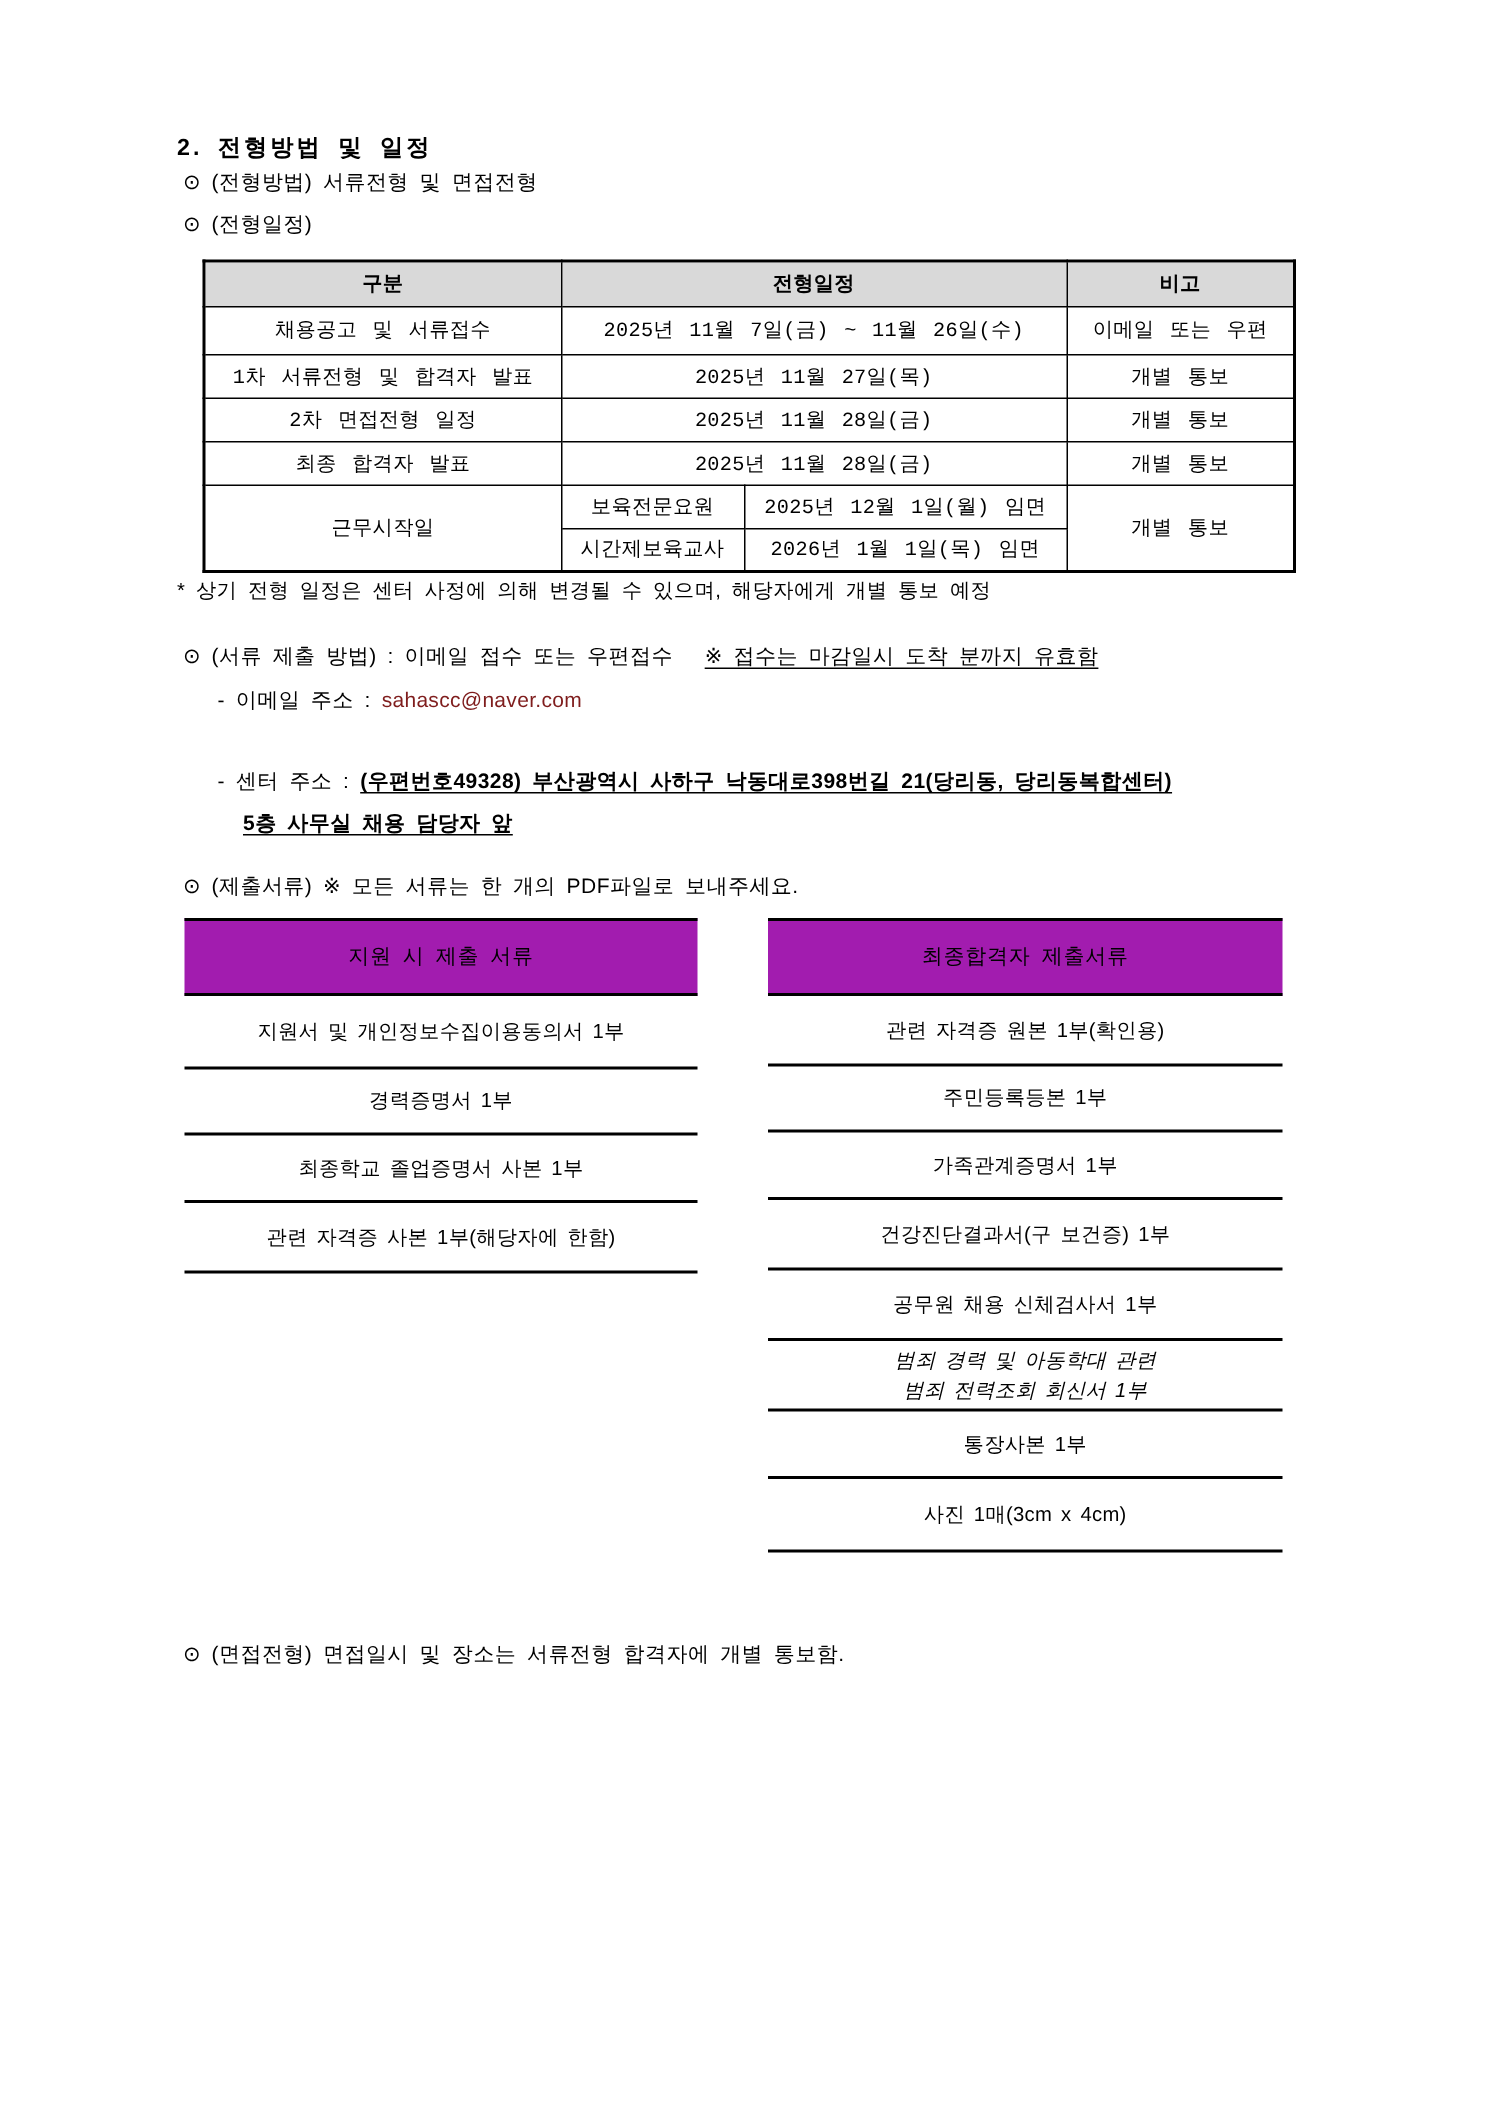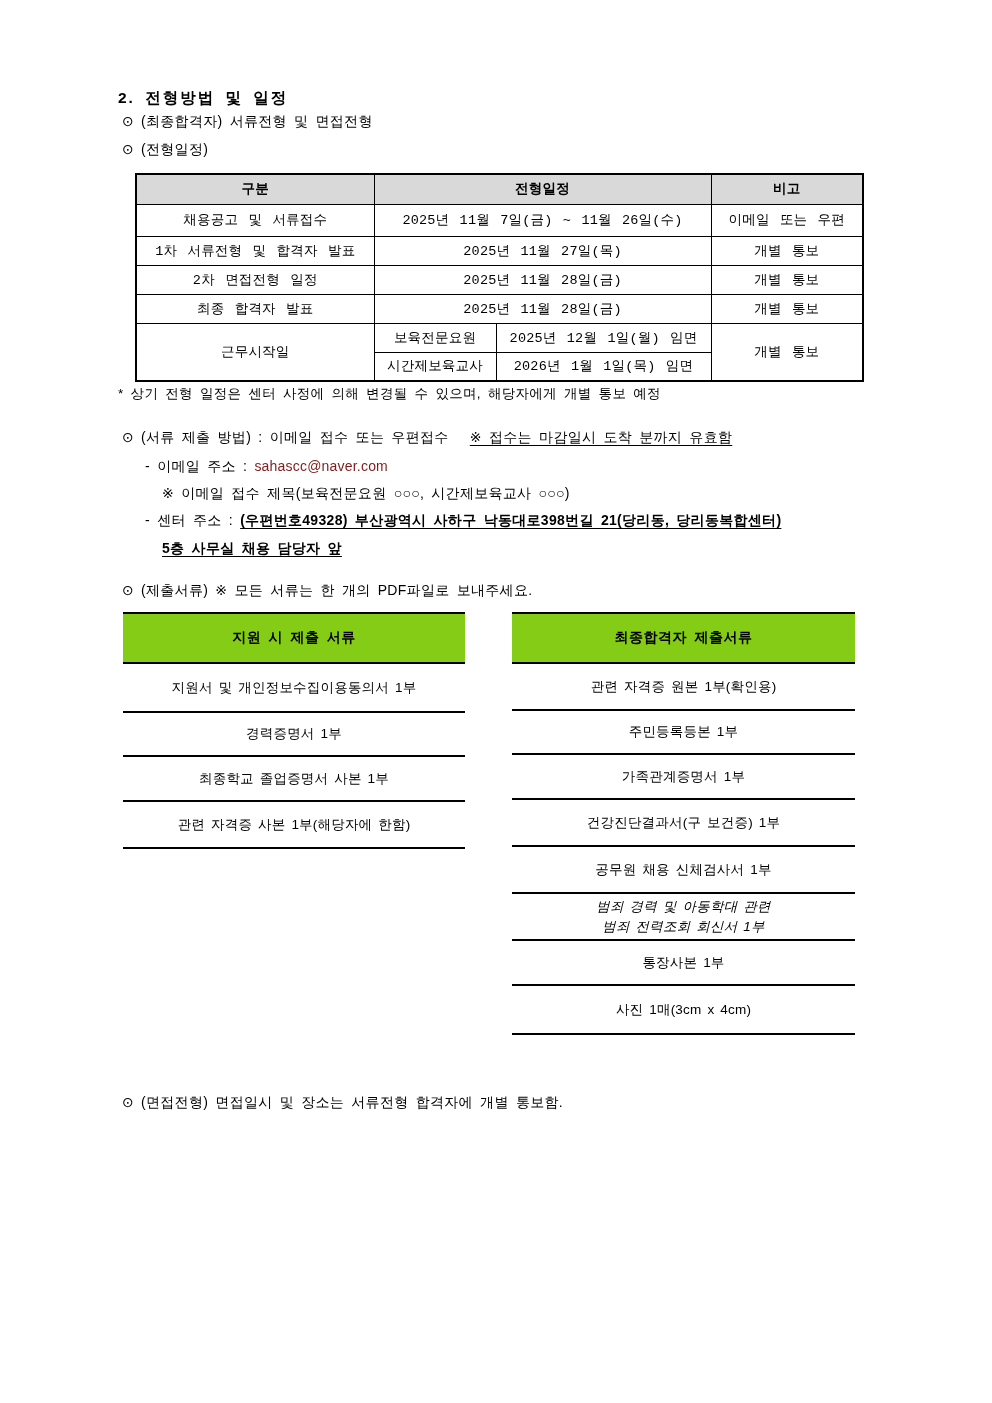--- a/index.html
+++ b/index.html
@@ -25,40 +25,40 @@
   }
   table.sched td,table.sched th{
     border:1.5px solid #000;padding:0 2px;vertical-align:middle;overflow:hidden;font-family:Liberation Mono, monospace;
   }
   table.sched{border:2px solid #000;}
   table.sched th{background:#d9d9d9;font-weight:bold;}
 
   
   .doclist{position:absolute;}
   .doclist .hdr{
-    background:#84cc16;border-top:2px solid #000;border-bottom:2px solid #000;
+    background:#a21caf;border-top:2px solid #000;border-bottom:2px solid #000;
     display:flex;align-items:center;justify-content:center;
-    font-weight:bold;font-size:14px;letter-spacing:0.5px;word-spacing:3px;
+    font-weight:normal;font-size:14px;letter-spacing:0.5px;word-spacing:3px;
   }
   .doclist .item{
     border-bottom:2px solid #000;
     display:flex;align-items:center;justify-content:center;text-align:center;
     font-size:13.5px;letter-spacing:0.2px;word-spacing:2px;white-space:pre-line;
     line-height:1.45;
   }
 </style>
 </head>
 <body>
 
 <div class="page">
 
   <div class="abs title" style="left:118px;top:88px;">2. 전형방법 및 일정</div>
 
   <div class="abs line" style="left:122px;top:113px;">
-    <span class="bullet">⊙</span><span>(최종합격자) 서류전형 및 면접전형</span>
+    <span class="bullet">⊙</span><span>(전형방법) 서류전형 및 면접전형</span>
   </div>
 
   <div class="abs line" style="left:122px;top:141px;">
     <span class="bullet">⊙</span><span>(전형일정)</span>
   </div>
 
   <table class="sched abs" style="left:135px;top:173px;width:727px;">
     <colgroup>
       <col style="width:238px">
         <col style="width:122px">
@@ -108,21 +108,20 @@
 
   <div class="abs line" style="left:122px;top:429px;">
     <span class="bullet">⊙</span><span>(서류 제출 방법) : 이메일 접수 또는 우편접수</span>
     <span style="display:inline-block;width:14px;"></span><span class="u">※ 접수는 마감일시 도착 분까지 유효함</span>
   </div>
 
   <div class="abs line dash-indent" style="top:458px;">
     <span>- 이메일 주소 : </span><span class="email-link">sahascc@naver.com</span>
   </div>
 
-  <div class="abs line" style="left:162px;top:485px;">※ 이메일 접수 제목(보육전문요원 ○○○, 시간제보육교사 ○○○)</div>
 
   <div class="abs line" style="left:145px;top:512px;">
     <span>- 센터 주소 : </span><span class="bold u">(우편번호49328) 부산광역시 사하구 낙동대로398번길 21(당리동, 당리동복합센터)</span>
   </div>
 
   <div class="abs line bold u" style="left:162px;top:540px;">5층 사무실 채용 담당자 앞</div>
 
   <div class="abs line" style="left:122px;top:582px;">
     <span class="bullet">⊙</span><span>(제출서류)   ※ 모든 서류는 한 개의 PDF파일로 보내주세요.</span>
   </div>

